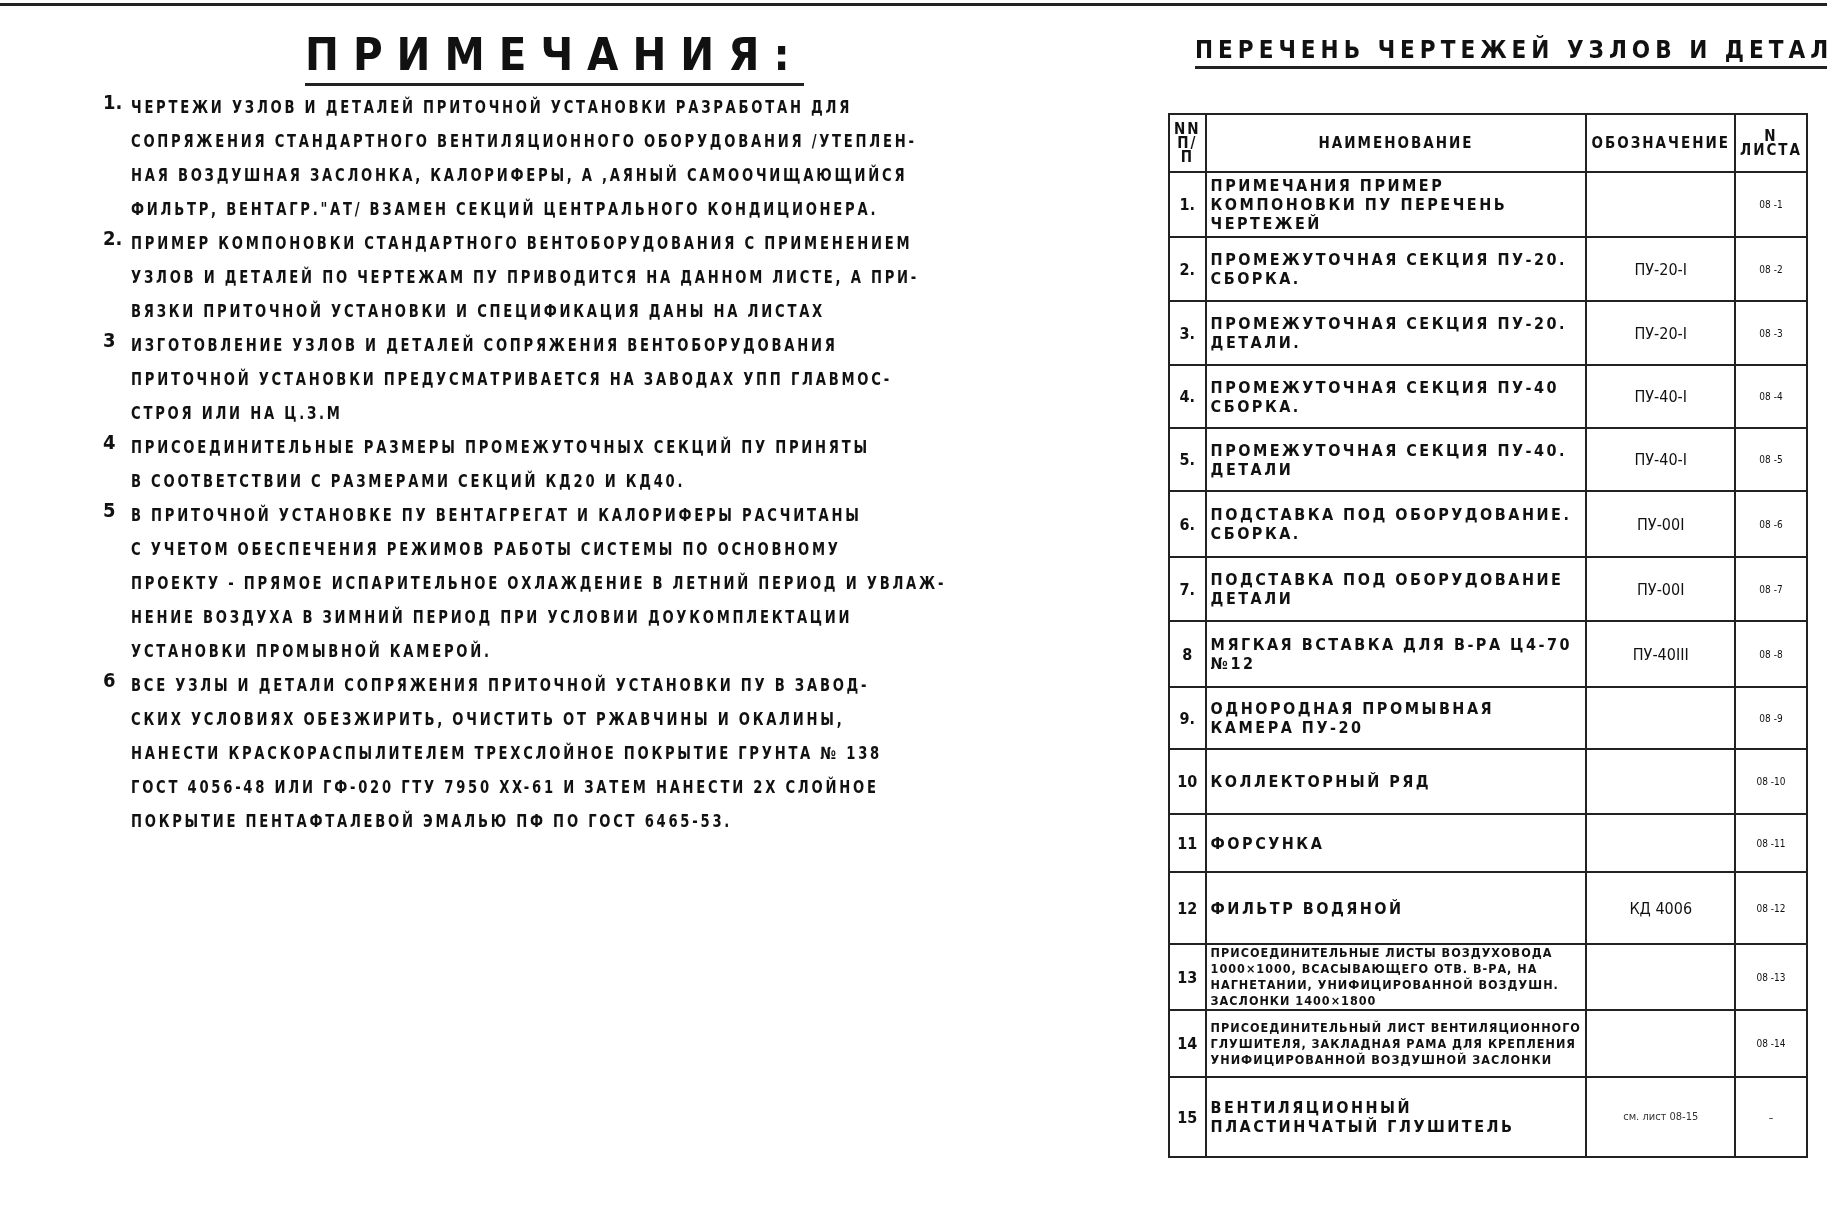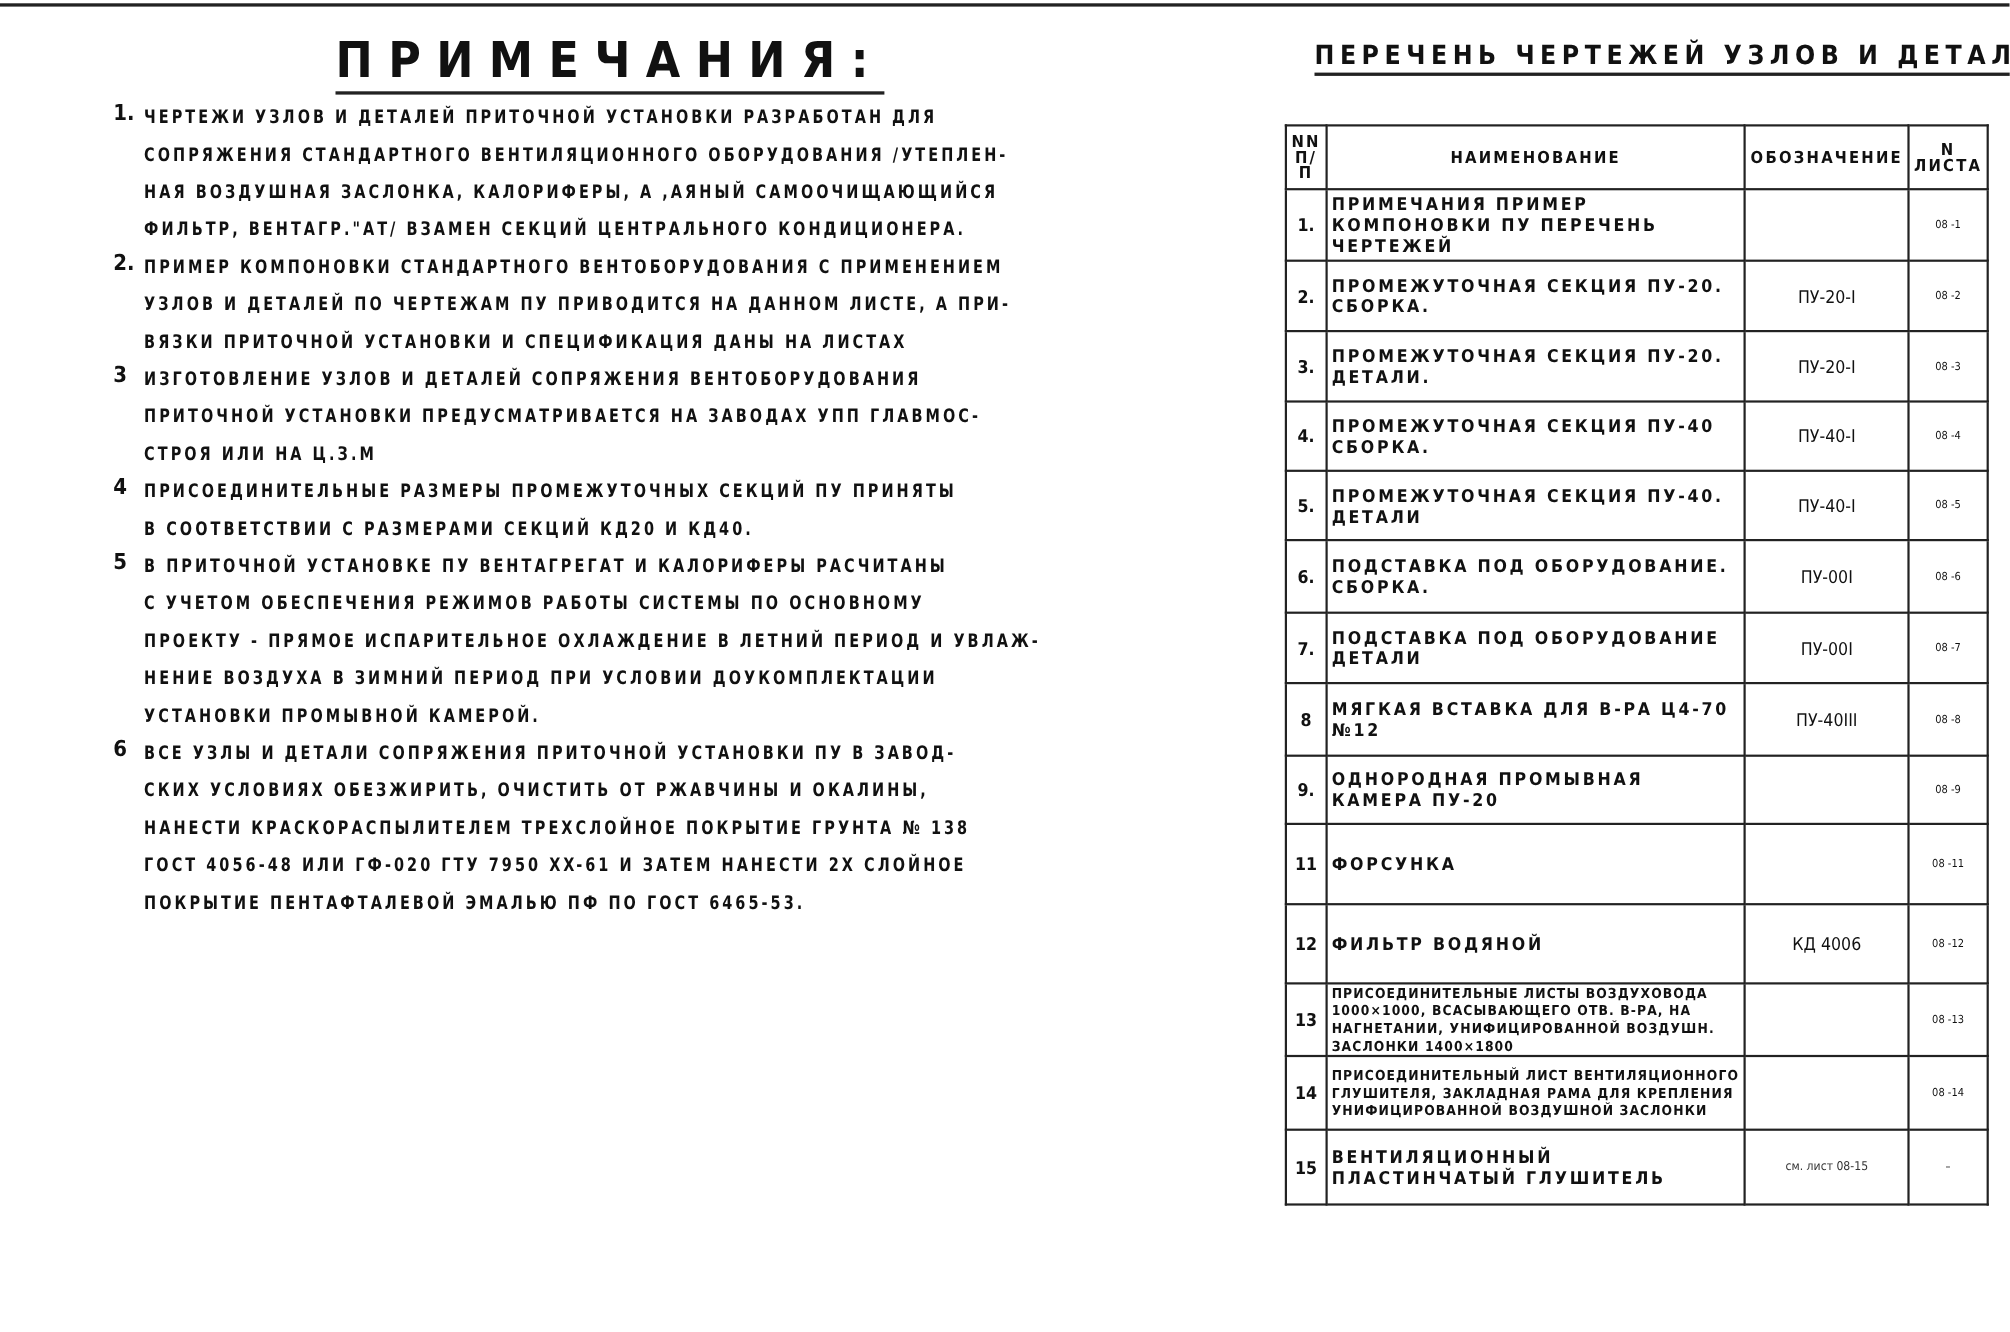--- a/index.html
+++ b/index.html
@@ -138,21 +138,27 @@
         <td class="name">Мягкая вставка для в-ра Ц4-70 №12</td>
         <td class="code">ПУ-40III</td>
         <td class="sheet">08 -8</td>
       </tr>
       <tr style="height: 62px;">
         <td class="no">9.</td>
         <td class="name">Однородная промывная камера ПУ-20</td>
         <td class="code"></td>
         <td class="sheet">08 -9</td>
       </tr>
-      <tr style="height: 73px;">
+      <tr style="height: 65px;">
+        <td class="no">10</td>
+        <td class="name">Коллекторный ряд</td>
+        <td class="code"></td>
+        <td class="sheet">08 -10</td>
+      </tr>
+      <tr style="height: 58px;">
         <td class="no">11</td>
         <td class="name">Форсунка</td>
         <td class="code"></td>
         <td class="sheet">08 -11</td>
       </tr>
       <tr style="height: 72px;">
         <td class="no">12</td>
         <td class="name">Фильтр водяной</td>
         <td class="code">КД 4006</td>
         <td class="sheet">08 -12</td>
@@ -162,20 +168,20 @@
         <td class="name small">Присоединительные листы воздуховода 1000×1000, всасывающего отв. в-ра, на нагнетании, унифицированной воздушн. заслонки 1400×1800</td>
         <td class="code"></td>
         <td class="sheet">08 -13</td>
       </tr>
       <tr style="height: 67px;">
         <td class="no">14</td>
         <td class="name small">Присоединительный лист вентиляционного глушителя, закладная рама для крепления унифицированной воздушной заслонки</td>
         <td class="code"></td>
         <td class="sheet">08 -14</td>
       </tr>
-      <tr style="height: 68px;">
+      <tr style="height: 80px;">
         <td class="no">15</td>
         <td class="name">Вентиляционный пластинчатый глушитель</td>
         <td class="code note-small">см. лист 08-15</td>
         <td class="sheet">–</td>
       </tr>
     </tbody>
 </table>
 
 </body></html>

